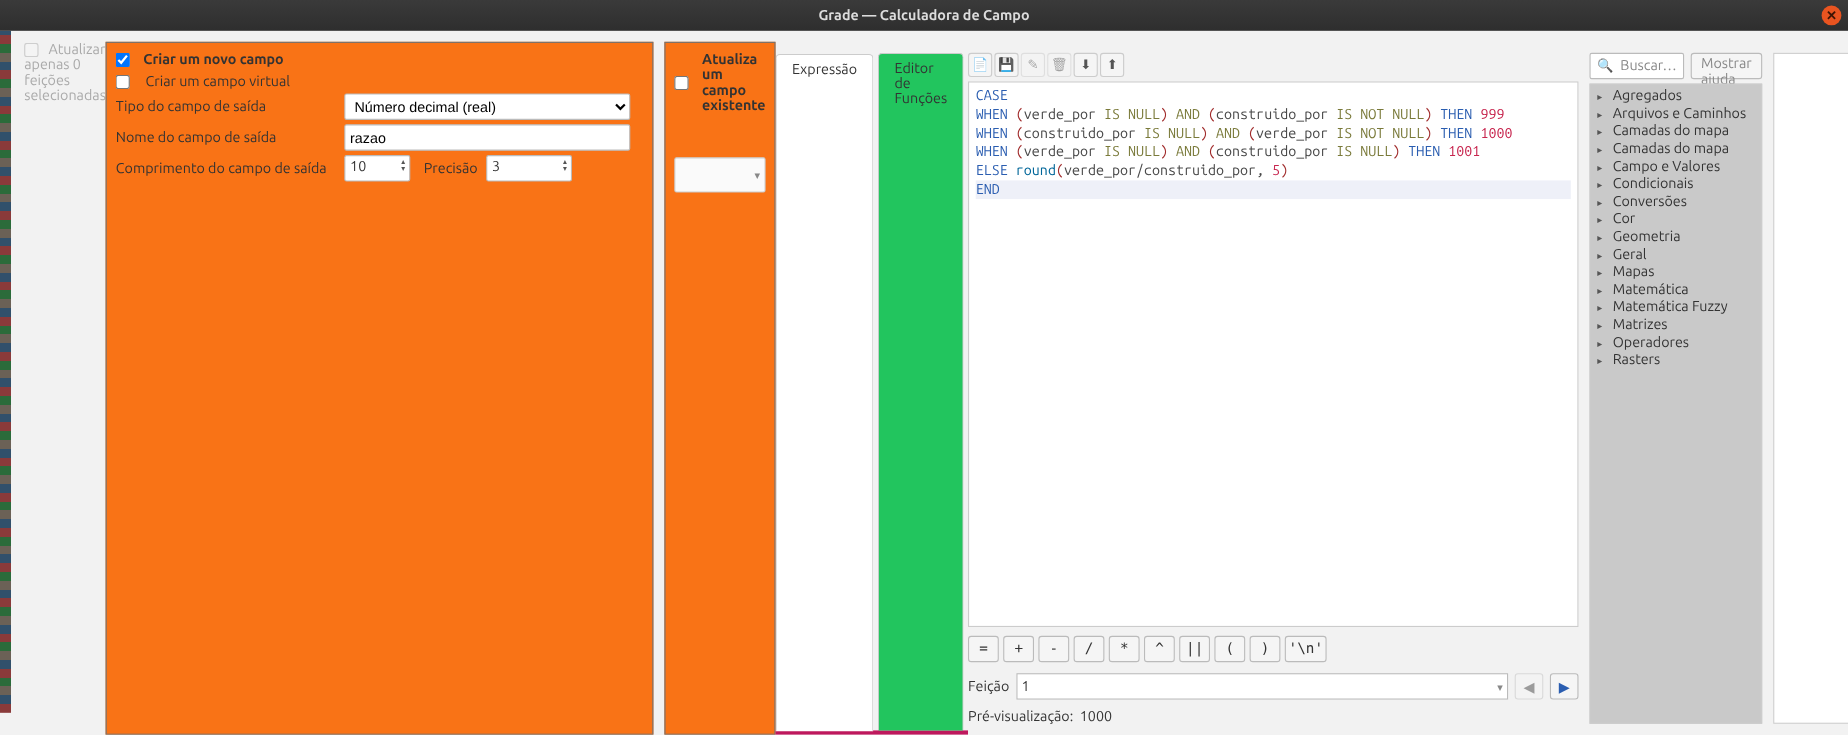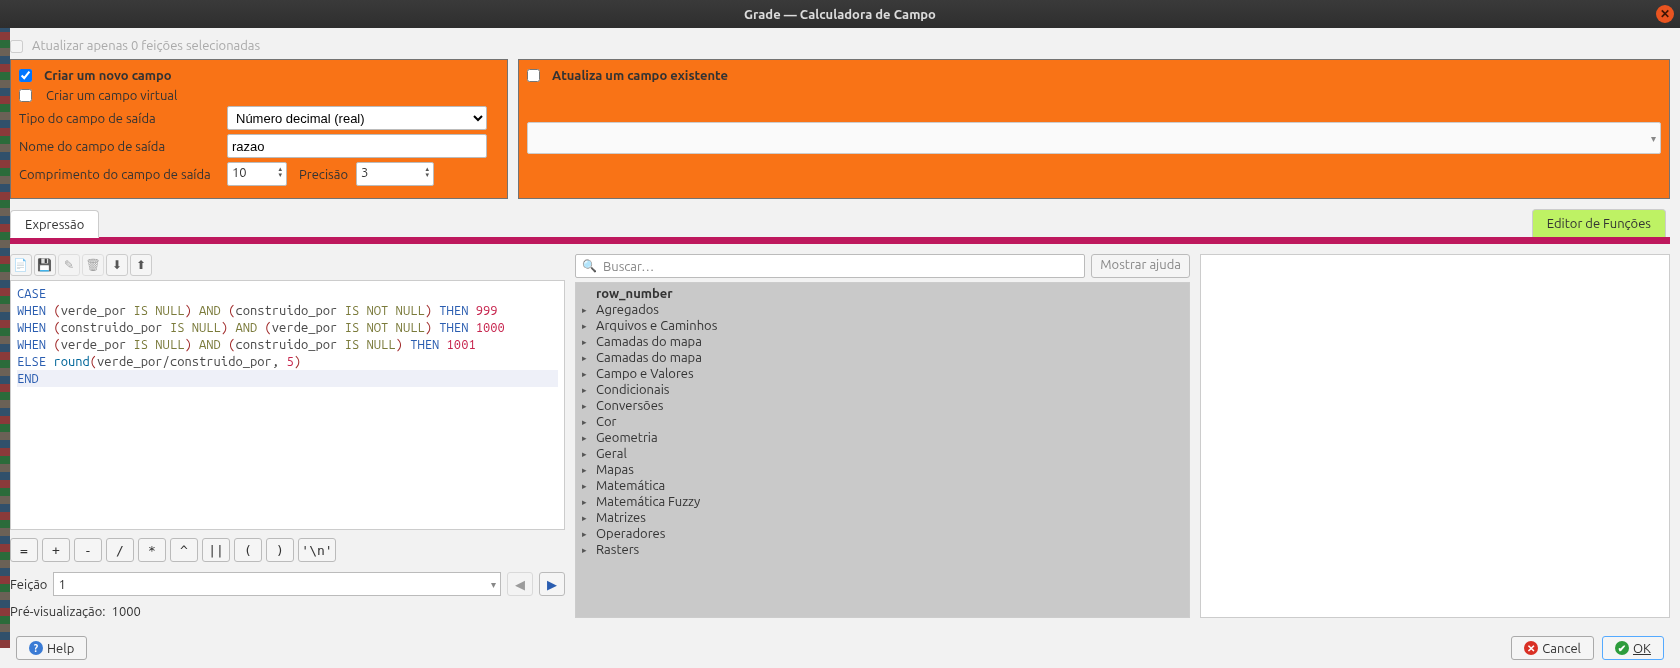--- a/index.html
+++ b/index.html
@@ -34,24 +34,24 @@
     border-radius: 50%;
     background: #e95420;
     display: flex; align-items: center; justify-content: center;
     color: #3d1404;
     font-size: 12px; font-weight: bold;
     cursor: pointer;
   }
 
   .window-body {
     background: #f2f2f2;
-    padding: 10px 10px 0 10px;
+    padding: 10px 10px 0 22px;
     height: calc(100% - 28px);
     display: flex;
-    flex-direction: column;
+    flex-direction: row;
   }
   label.disabled { color: #aaa; }
   .chk { margin-right: 6px; }
 
   .top-checks { margin-bottom: 6px; }
   .top-checks input { vertical-align: middle; }
 
   .panels-row { display: flex; gap: 10px; }
   .left-panel, .right-panel {
     border: 1px solid #737373;
@@ -76,24 +76,24 @@
   .form-row select { width: 260px; }
   .spin { width: 60px; display: inline-flex; align-items: flex-start; justify-content: space-between; padding: 0 2px 0 4px; }
   .spin .arrows { display:flex; flex-direction: column; font-size: 7px; line-height: 6px; color:#555; cursor:pointer; }
   .right-dropdown {
     width: 100%; height: 32px; border:1px solid #ccc; background:#fafafa; border-radius:2px;
     display:flex; align-items:center; justify-content:flex-end; padding-right:4px;
   }
   .right-dropdown .dd { color:#888; font-size:10px; }
 
   
-  .tabs { display:flex; border-bottom:7px solid #be185d; margin-top: 10px; justify-content: space-between; }
+  .tabs { display:flex; border-bottom:4px solid #be185d; margin-top: 10px; justify-content: space-between; }
   .tab {
     padding: 6px 14px; border:1px solid #ccc; border-bottom:none;
-    background:#bef264; margin-right:4px; border-radius:4px 4px 0 0;
+    background:#22c55e; margin-right:4px; border-radius:4px 4px 0 0;
     cursor:pointer;
   }
   .tab.active { background:#fff; font-weight:normal; position:relative; top:1px; border-bottom:1px solid #fff; }
 
   .expr-area { display:flex; gap:10px; padding:10px 0; flex:1; min-height:0; }
 
   .expr-left { width:555px; display:flex; flex-direction:column; }
   .toolbar { display:flex; gap:2px; margin-bottom:4px; }
   .tbtn {
     width:22px; height:22px; border:1px solid #ccc; background:#f5f5f5; border-radius:3px;
@@ -289,21 +289,20 @@
 
     <div class="expr-mid">
       <div class="search-row">
         <div class="search-input">
           <span class="mag">🔍</span>
           <span>Buscar…</span>
         </div>
         <div class="helpbtn">Mostrar ajuda</div>
       </div>
       <div class="tree">
-        <div class="tree-item bold">row_number</div>
         <div id="tree-list">
             <div class="tree-item"><span class="tri">▸</span><span>Agregados</span></div>
             <div class="tree-item"><span class="tri">▸</span><span>Arquivos e Caminhos</span></div>
             <div class="tree-item"><span class="tri">▸</span><span>Camadas do mapa</span></div>
             <div class="tree-item"><span class="tri">▸</span><span>Camadas do mapa</span></div>
             <div class="tree-item"><span class="tri">▸</span><span>Campo e Valores</span></div>
             <div class="tree-item"><span class="tri">▸</span><span>Condicionais</span></div>
             <div class="tree-item"><span class="tri">▸</span><span>Conversões</span></div>
             <div class="tree-item"><span class="tri">▸</span><span>Cor</span></div>
             <div class="tree-item"><span class="tri">▸</span><span>Geometria</span></div>

